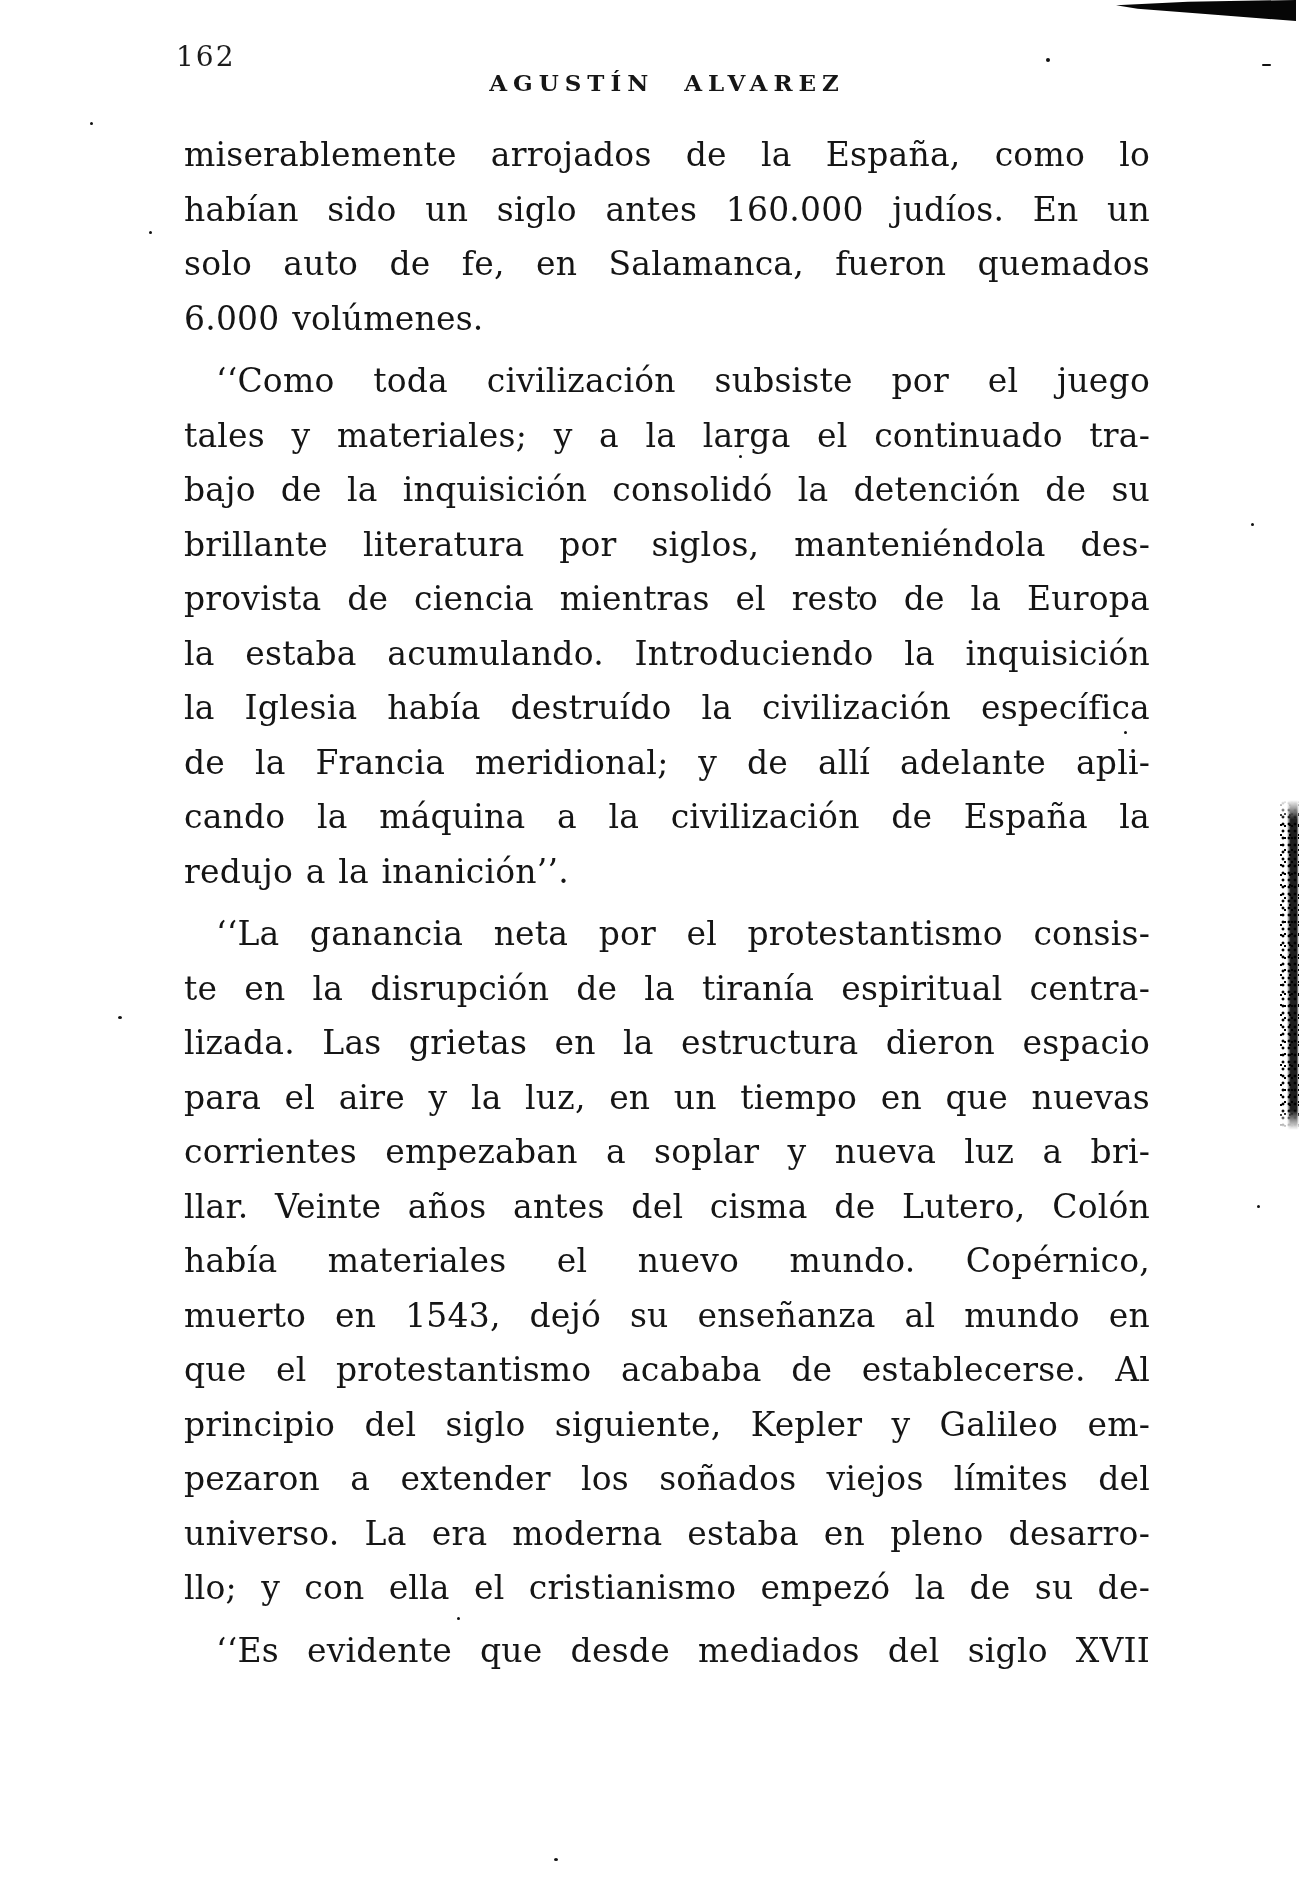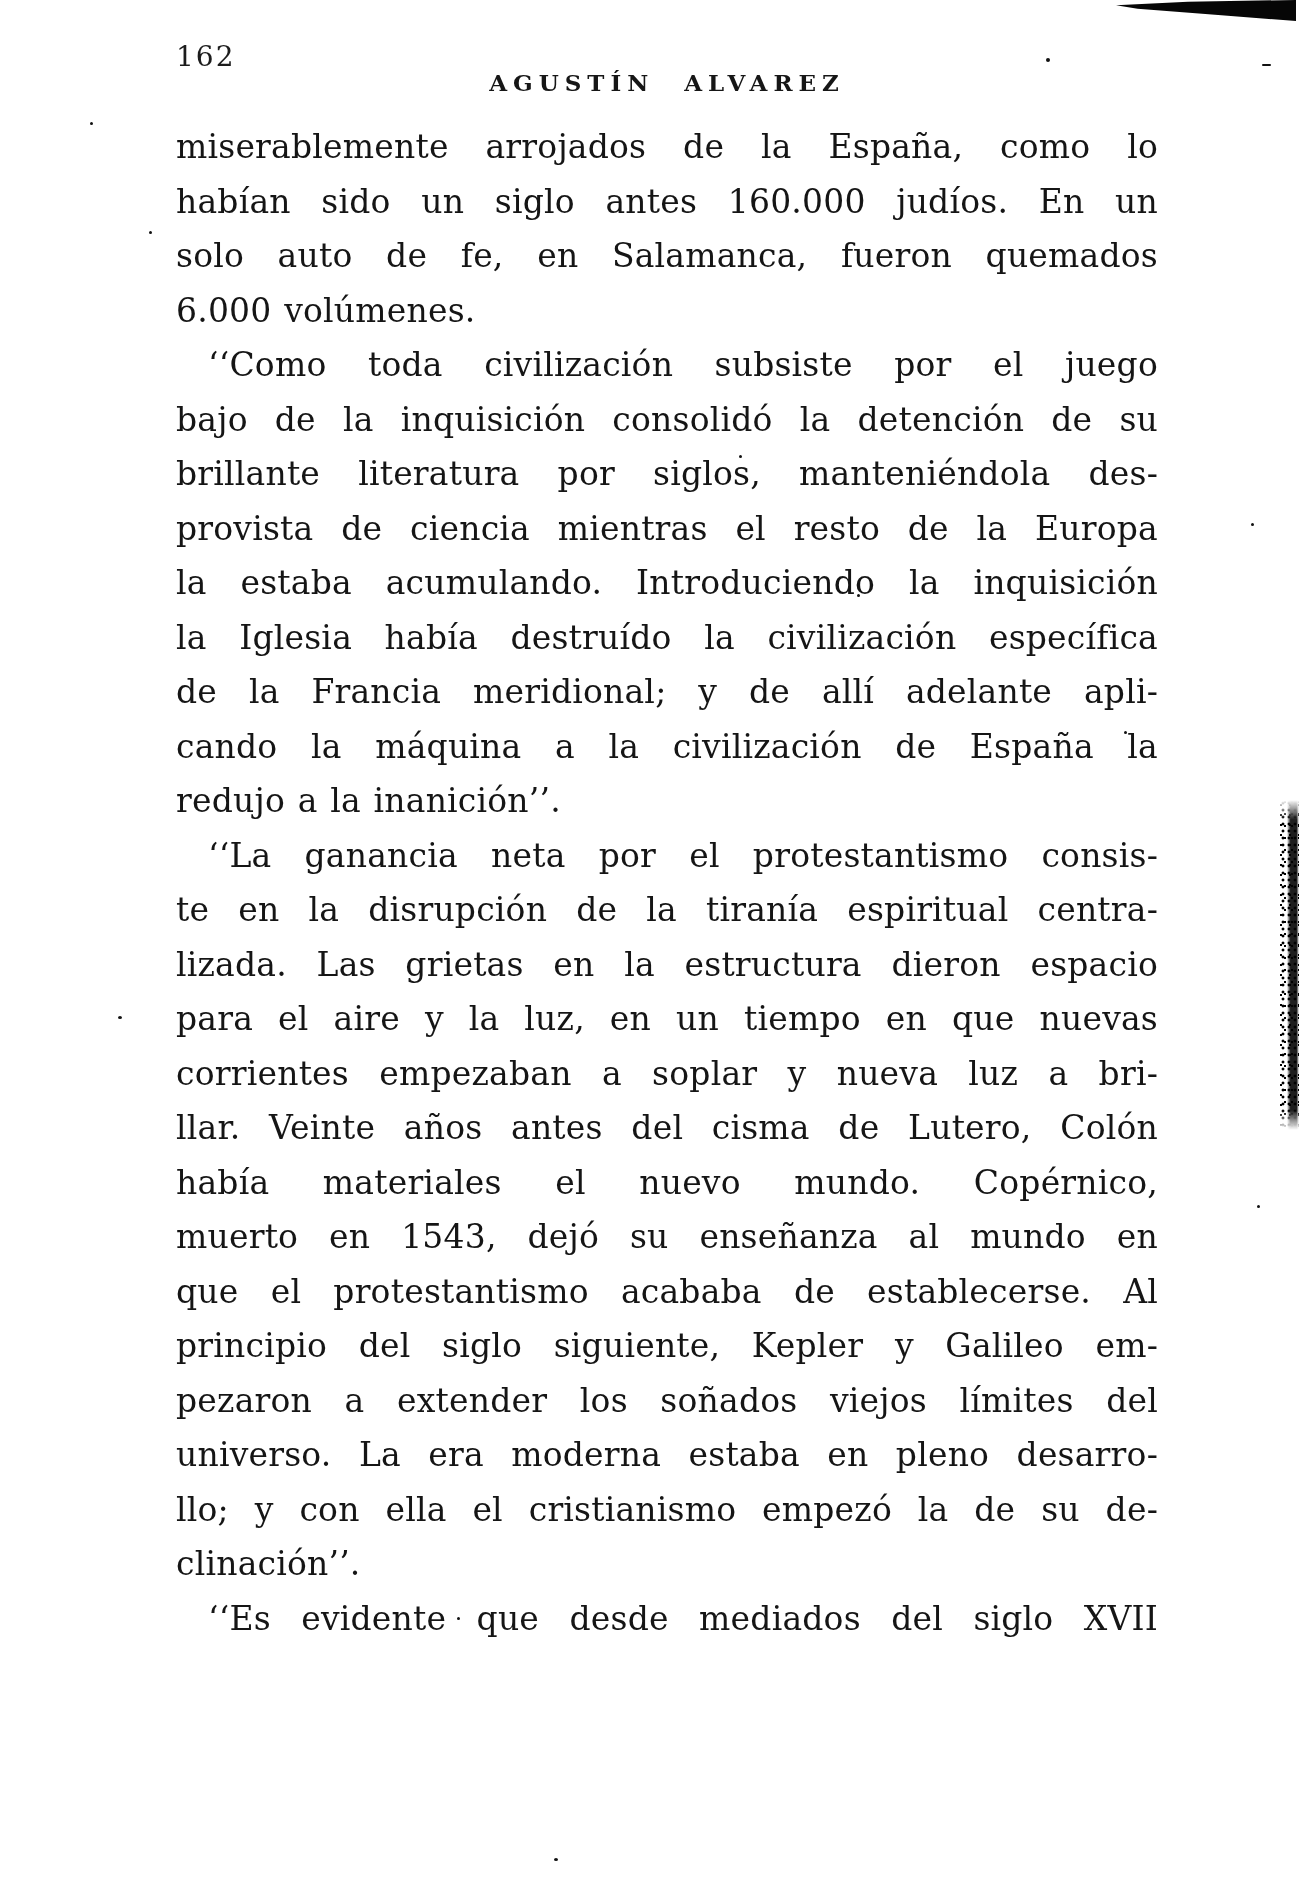--- a/index.html
+++ b/index.html
@@ -39,21 +39,21 @@
   .text-block {
     position: absolute;
     left: 176px;
     top: 120px;
     width: 982px;
     font-size: 33px;
     line-height: 54.5px;
     letter-spacing: 0.2px;
     word-spacing: 2px;
   }
-  .paragraph { margin: 0; }
+  .paragraph { margin: 8px; }
   .line {
     height: 54.5px;
     overflow: hidden;
     text-align: justify;
     text-align-last: justify;
   }
   .line.end { text-align-last: left; }
   .line.indent { text-indent: 32px; }
 
   
@@ -98,20 +98,21 @@
 
   <div class="text-block">
       <div class="paragraph">
         <div class="line">miserablemente arrojados de la España, como lo</div>
         <div class="line">habían sido un siglo antes 160.000 judíos. En un</div>
         <div class="line">solo auto de fe, en Salamanca, fueron quemados</div>
         <div class="line end">6.000 volúmenes.</div>
       </div>
       <div class="paragraph">
         <div class="line indent">‘‘Como toda civilización subsiste por el juego</div>
+        <div class="line">tales y materiales; y a la larga el continuado tra-</div>
         <div class="line">bajo de la inquisición consolidó la detención de su</div>
         <div class="line">brillante literatura por siglos, manteniéndola des-</div>
         <div class="line">provista de ciencia mientras el resto de la Europa</div>
         <div class="line">la estaba acumulando. Introduciendo la inquisición</div>
         <div class="line">la Iglesia había destruído la civilización específica</div>
         <div class="line">de la Francia meridional; y de allí adelante apli-</div>
         <div class="line">cando la máquina a la civilización de España la</div>
         <div class="line end">redujo a la inanición’’.</div>
       </div>
       <div class="paragraph">
@@ -121,21 +122,20 @@
         <div class="line">para el aire y la luz, en un tiempo en que nuevas</div>
         <div class="line">corrientes empezaban a soplar y nueva luz a bri-</div>
         <div class="line">llar. Veinte años antes del cisma de Lutero, Colón</div>
         <div class="line">había materiales el nuevo mundo. Copérnico,</div>
         <div class="line">muerto en 1543, dejó su enseñanza al mundo en</div>
         <div class="line">que el protestantismo acababa de establecerse. Al</div>
         <div class="line">principio del siglo siguiente, Kepler y Galileo em-</div>
         <div class="line">pezaron a extender los soñados viejos límites del</div>
         <div class="line">universo. La era moderna estaba en pleno desarro-</div>
         <div class="line">llo; y con ella el cristianismo empezó la de su de-</div>
-        <div class="line end">clinación’’.</div>
       </div>
       <div class="paragraph">
         <div class="line indent">‘‘Es evidente que desde mediados del siglo XVII</div>
       </div>
     </div>
 
   <div class="corner-wedge"></div>
   <div class="edge-noise"></div>
 
   <div class="speck" style="left:1046px;top:58px;width:4px;height:4px;"></div>

